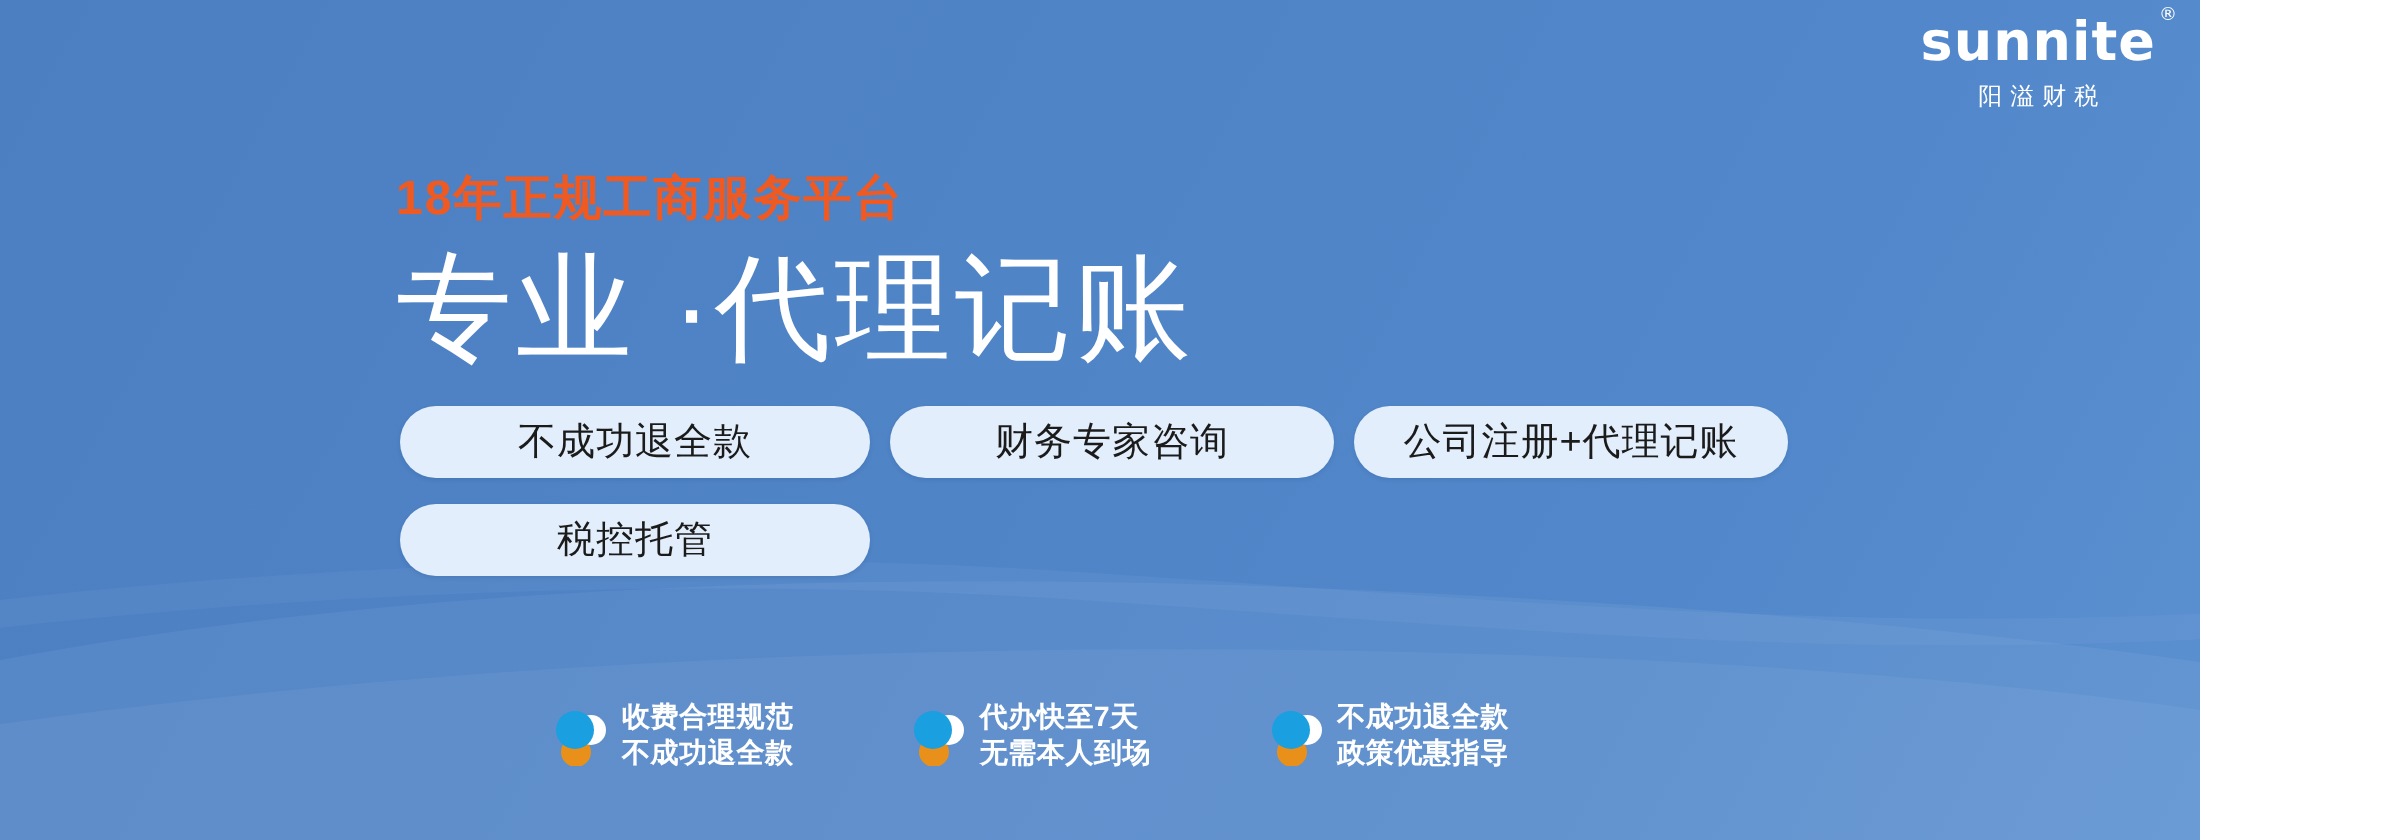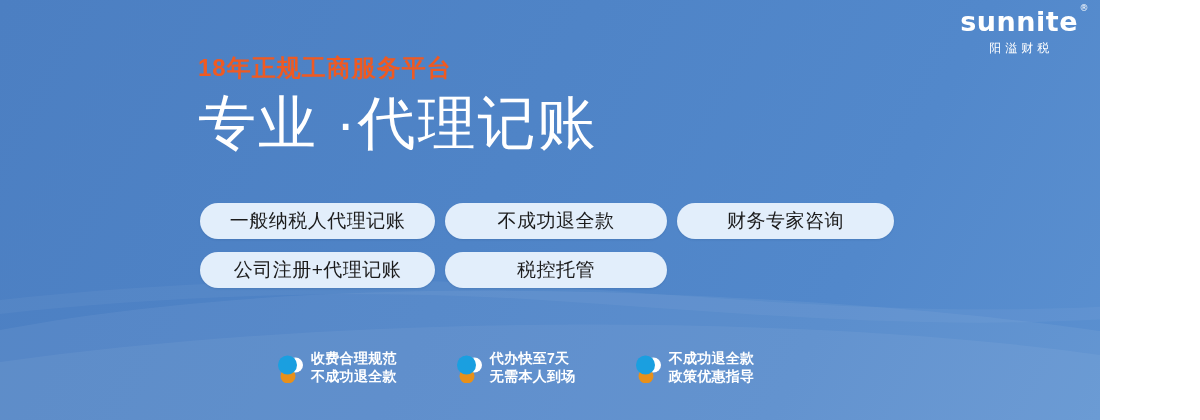--- a/index.html
+++ b/index.html
@@ -63,21 +63,21 @@
     font-weight: 500;
     letter-spacing: 4px;
     padding-left: 4px;
     font-family: Liberation Serif, serif;
   }
 
   
   .headline-block {
     position: absolute;
     left: 198px;
-    top: 56px;
+    top: 88px;
   }
   .eyebrow {
     color: #ef5a22;
     font-size: 24px;
     font-weight: 700;
     letter-spacing: 1px;
     line-height: 1;
     margin: 0;
     white-space: nowrap;
   }
@@ -166,21 +166,20 @@
     </div>
     <div class="logo-cn">阳溢财税</div>
   </div>
 
   <div class="headline-block">
     <p class="eyebrow">18年正规工商服务平台</p>
     <h1 class="headline">专业 ·代理记账</h1>
   </div>
 
   <div class="pill-grid">
-    <div class="pill">一般纳税人代理记账</div>
     <div class="pill">不成功退全款</div>
     <div class="pill">财务专家咨询</div>
     <div class="pill">公司注册+代理记账</div>
     <div class="pill">税控托管</div>
   </div>
 
   <div class="features">
 
     <div class="feature">
       <span class="feature-icon">

